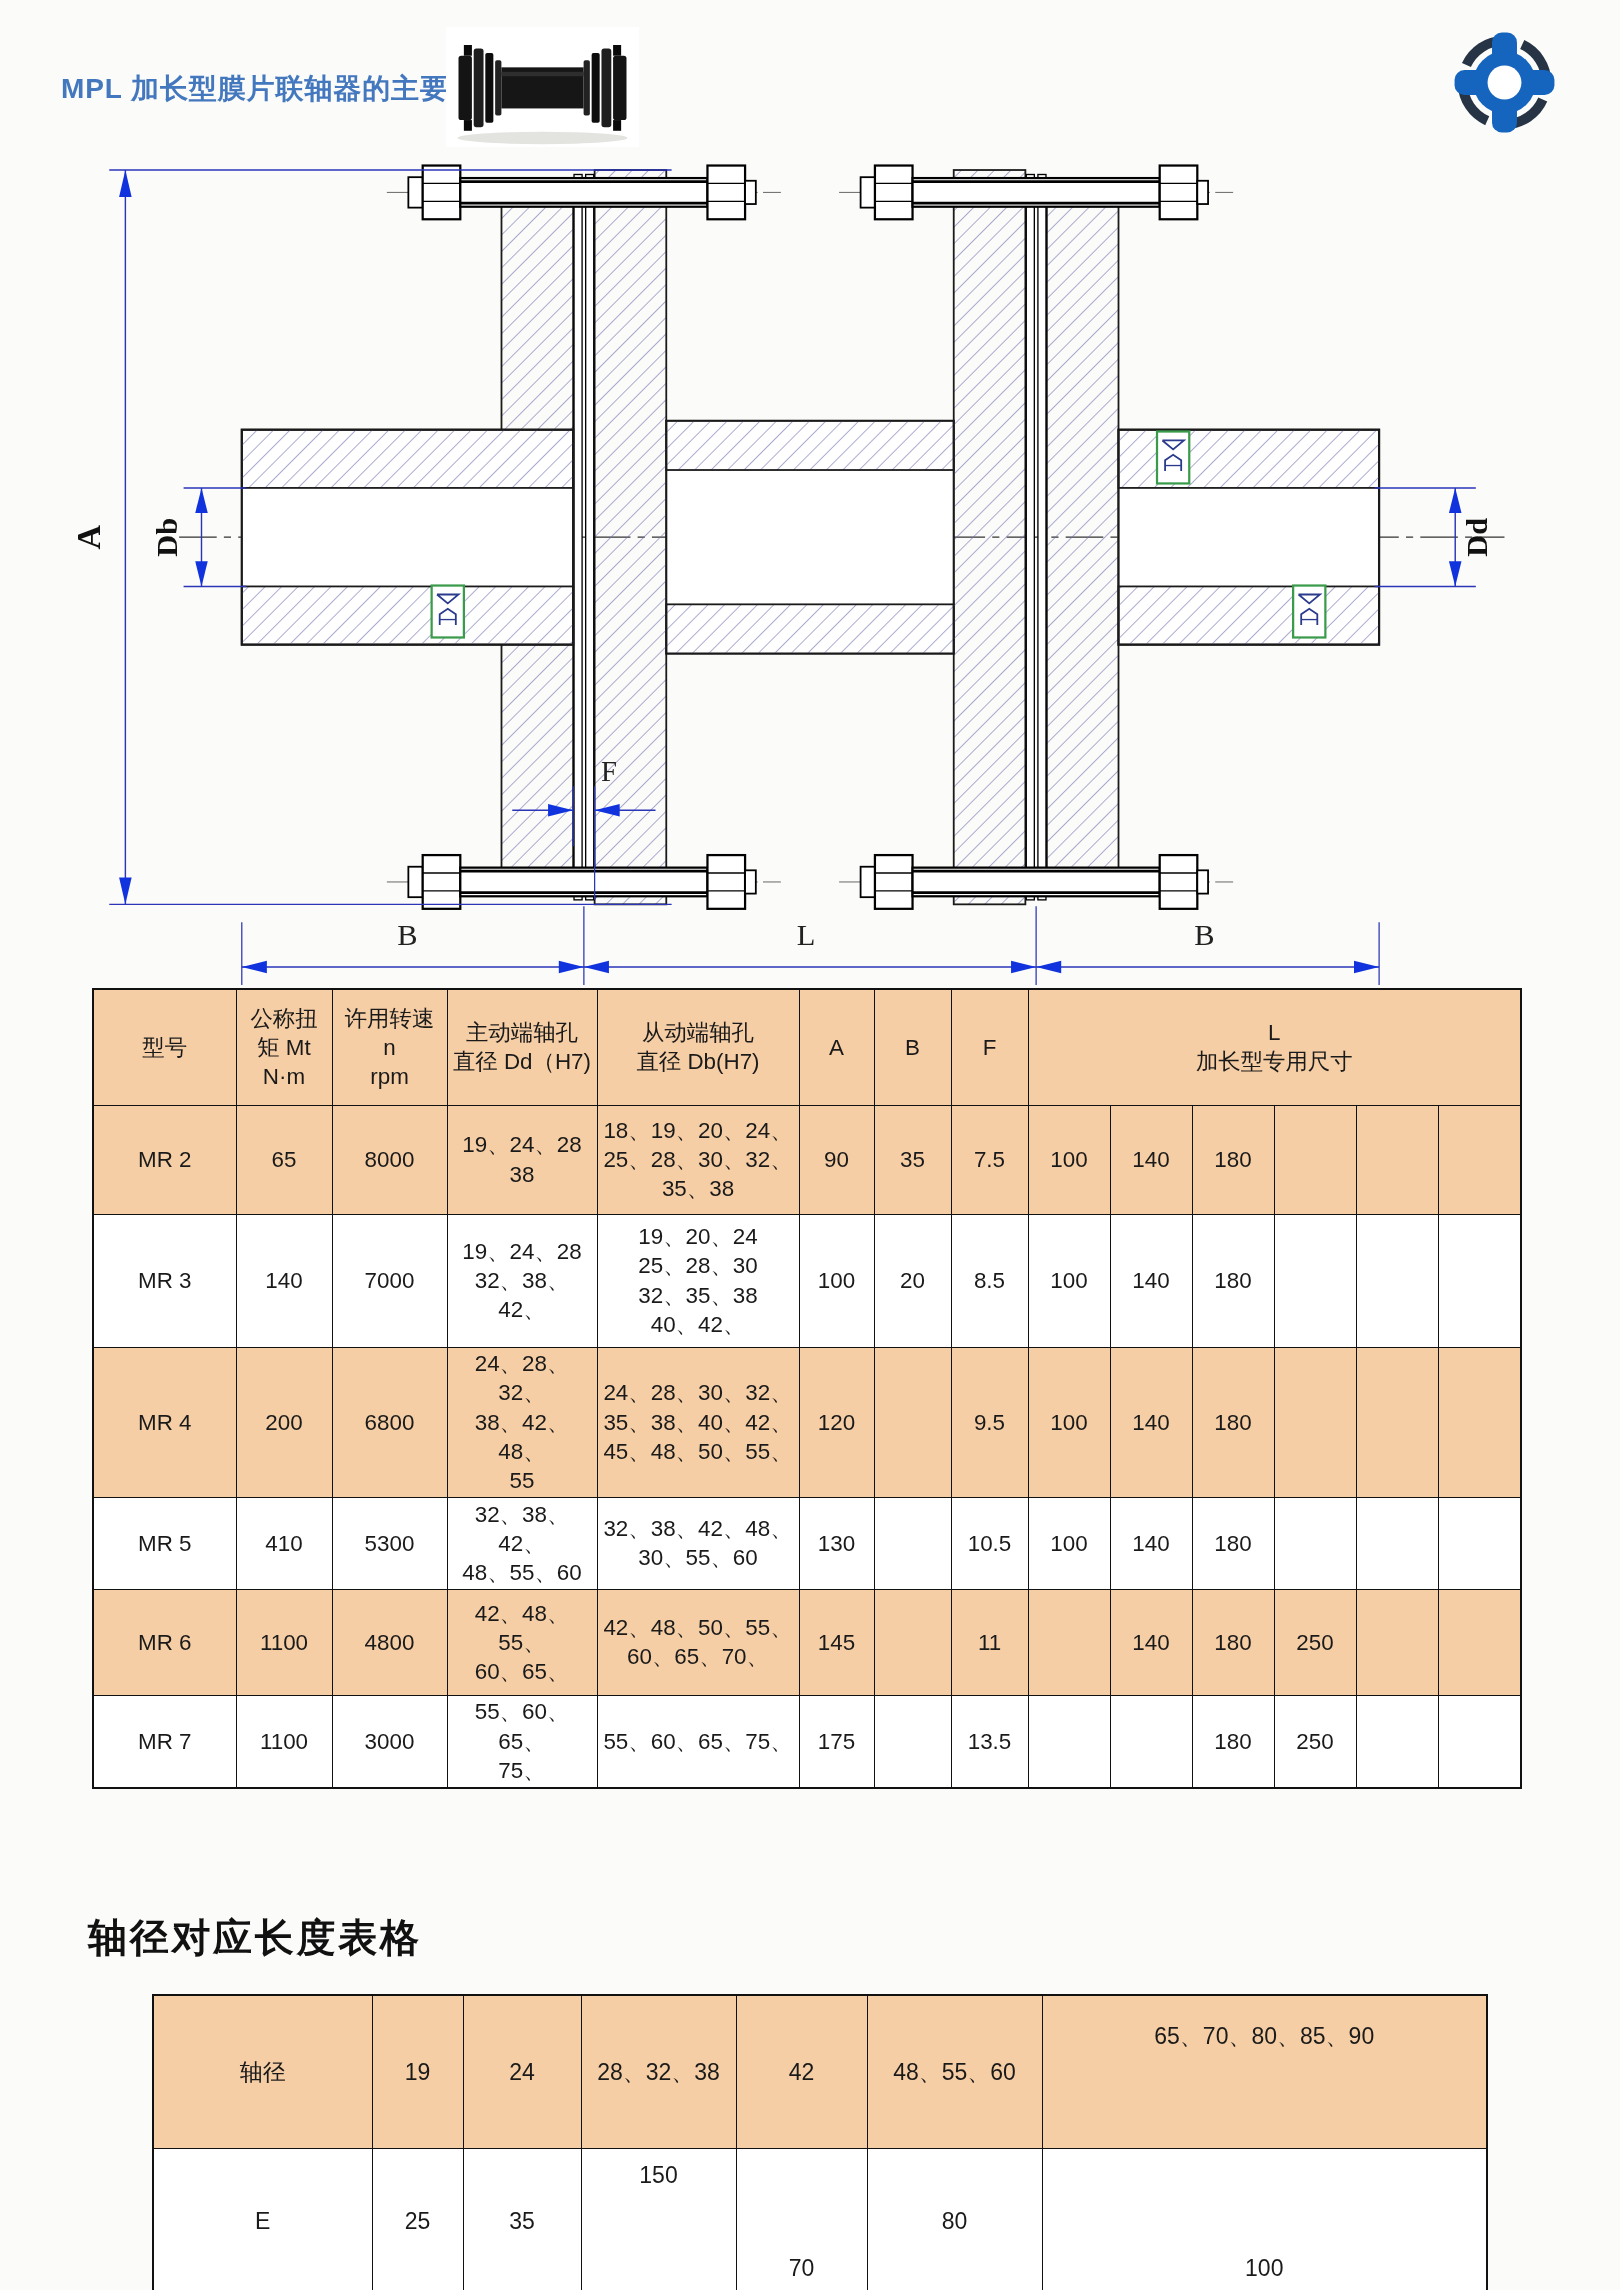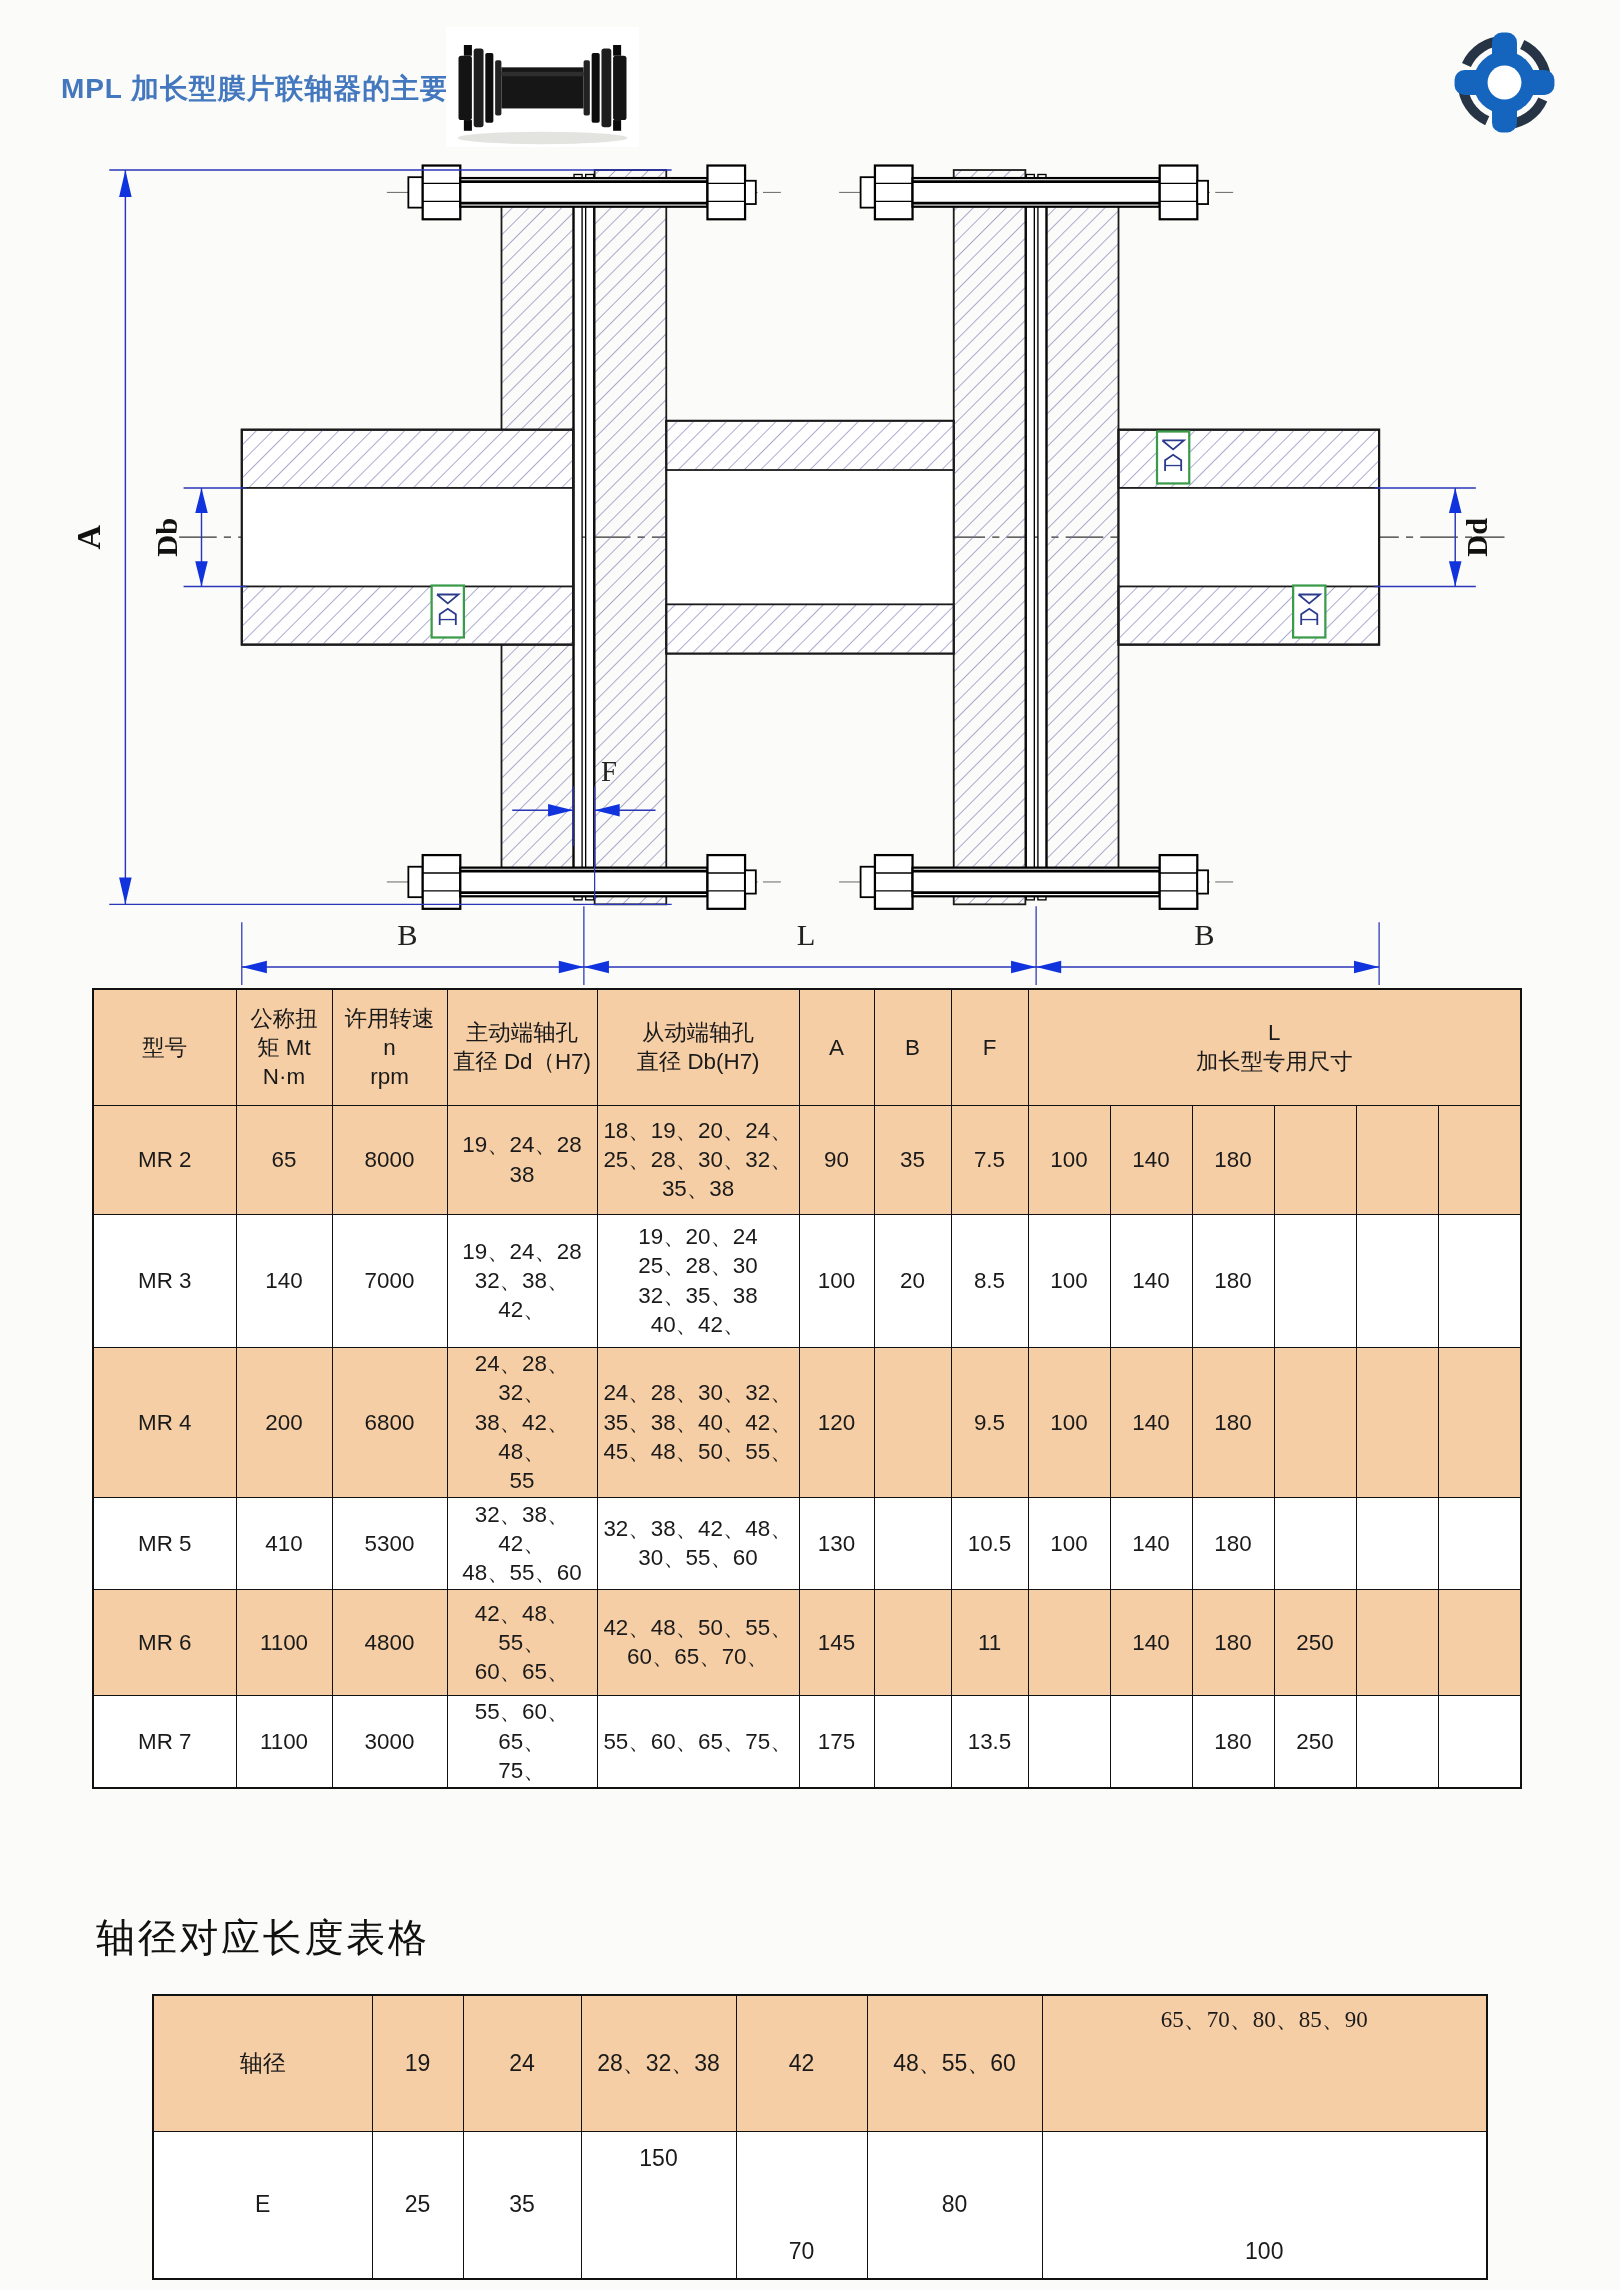--- a/index.html
+++ b/index.html
@@ -29,37 +29,37 @@
     text-align:center;vertical-align:middle;
     font-size:22.4px;font-weight:normal;
     white-space:pre-line;line-height:1.3;
     padding:1.8px 3.6px;overflow:hidden;
   }
   .main-table{border:2.7px solid #111;}
   .main-table thead th{background:#f6cea5;}
   .main-table tr.shaded td{background:#f6cea5;}
   
   .section2-heading{
-    position:absolute;left:96px;top:1911px;
+    position:absolute;left:88px;top:1911px;
     font-family:"DejaVu Serif", serif;
-    font-size:39px;font-weight:400;color:#111;letter-spacing:2.7px;
+    font-size:39px;font-weight:700;color:#111;letter-spacing:2.7px;
   }
   .bottom-table{
     position:absolute;left:152px;top:1994px;
     border-collapse:collapse;table-layout:fixed;background:#fff;border:2.7px solid #111;
   }
   .bottom-table td{
     border:1.8px solid #111;text-align:center;vertical-align:middle;
     font-size:23px;padding:0 3.6px;
   }
   .bottom-table tr.bh td{background:#f6cea5;height:127px;}
   .bottom-table tr.bv td{height:133px;}
   .bottom-table td.v-top{vertical-align:top;padding-top:12.5px;}
   .bottom-table td.v-bottom{vertical-align:bottom;padding-bottom:12.5px;}
-  .bottom-table td.h-top{vertical-align:top;padding-top:8px;font-family:Liberation Serif, serif;}
+  .bottom-table td.h-top{vertical-align:top;padding-top:25px;}
 </style>
 </head>
 <body>
 
 <div class="page-title">MPL 加长型膜片联轴器的主要尺寸</div>
 
 <div class="photo-box">
   <svg width="193" height="120" viewBox="0 0 216 134">
     <ellipse cx="108" cy="124" rx="95" ry="7" fill="#e3e3e0"></ellipse>
 

